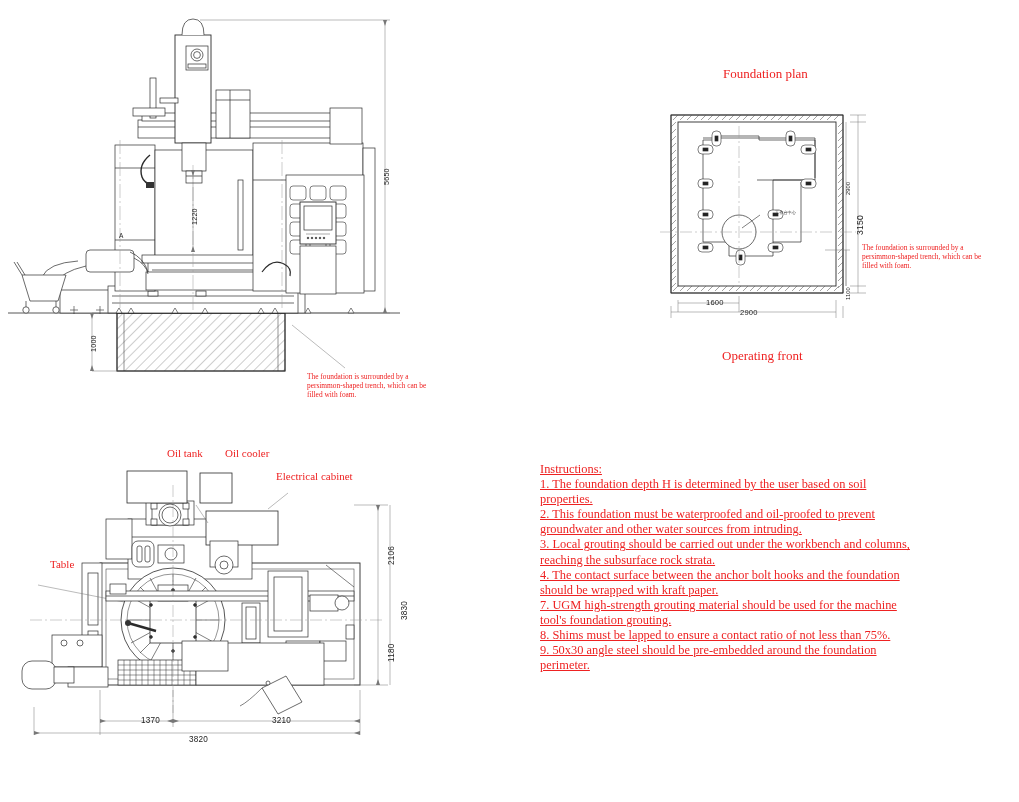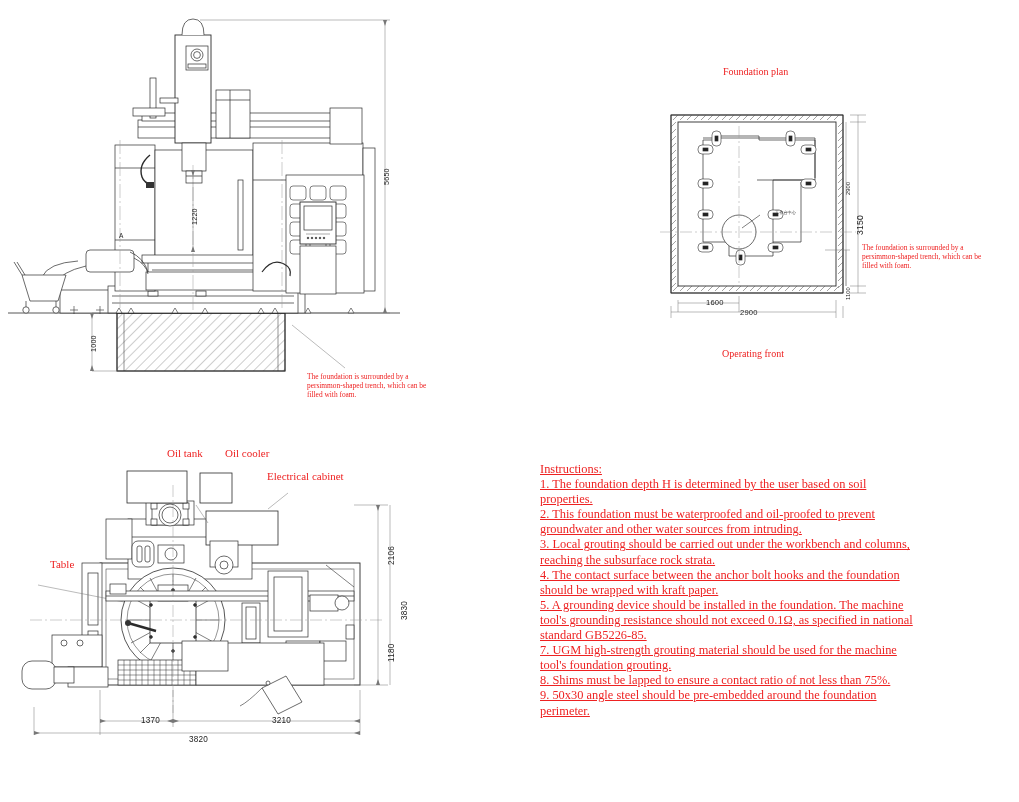--- a/index.html
+++ b/index.html
@@ -12,21 +12,21 @@
   .instr{position:absolute;left:540px;top:462px;width:375px;color:#ee2222;
          font-family:"Liberation Serif",serif;font-size:12.4px;line-height:15.1px;}
   .instr div{margin:0;padding:0;text-decoration:underline;}
   .note{font-size:7.4px;line-height:9.2px;color:#ee2222;
         font-family:"Liberation Serif",serif;position:absolute;}
   .dimtxt{position:absolute;font-family:"Liberation Sans",sans-serif;
           color:#222;font-size:7.2px;letter-spacing:.2px;}
   .lbl{position:absolute;color:#ee2222;font-family:"Liberation Serif",serif;
        font-size:11px;}
   .ttl{position:absolute;color:#ee2222;font-family:"Liberation Serif",serif;
-       font-size:10px;}
+       font-size:13px;}
   .tiny{font-size:4.2px;font-family:"Liberation Sans",sans-serif;color:#333;position:absolute;}
 </style>
 </head>
 <body>
 
 <div class="sheet">
 
 <svg width="470" height="430" viewBox="0 0 470 430">
   <g fill="none" stroke="#2b2b2b" stroke-width="0.7">
 
@@ -537,35 +537,34 @@
       <path d="M169 276 l-6 -2 l0 4 z" fill="#777" stroke="none"></path>
       <path d="M344 276 l6 -2 l0 4 z" fill="#777" stroke="none"></path>
       <path d="M30 288 l-6 -2 l0 4 z" fill="#777" stroke="none"></path>
       <path d="M344 288 l6 -2 l0 4 z" fill="#777" stroke="none"></path>
     </g>
   </g>
 </svg>
 
 <div class="lbl" style="left:167px;top:447px;">Oil tank</div>
 <div class="lbl" style="left:225px;top:447px;">Oil cooler</div>
-<div class="lbl" style="left:267px;top:470px;">Electrical cabinet</div>
+<div class="lbl" style="left:276px;top:470px;">Electrical cabinet</div>
 <div class="lbl" style="left:50px;top:558px;">Table</div>
 
 <span class="dimtxt" style="left:141px;top:716px;font-size:8.2px;">1370</span>
 <span class="dimtxt" style="left:272px;top:716px;font-size:8.2px;">3210</span>
 <span class="dimtxt" style="left:189px;top:735px;font-size:8.2px;">3820</span>
 <span class="dimtxt vtxt" style="left:387px;top:565px;transform:rotate(-90deg);font-size:8.2px;">2106</span>
 <span class="dimtxt vtxt" style="left:387px;top:662px;transform:rotate(-90deg);font-size:8.2px;">1180</span>
 <span class="dimtxt vtxt" style="left:400px;top:620px;transform:rotate(-90deg);font-size:8.2px;">3830</span>
 
 <div class="instr">
   <div>Instructions:</div>
   <div>1. The foundation depth H is determined by the user based on soil properties.</div>
   <div>2. This foundation must be waterproofed and oil-proofed to prevent groundwater and other water sources from intruding.</div>
   <div>3. Local grouting should be carried out under the workbench and columns, reaching the subsurface rock strata.</div>
   <div>4. The contact surface between the anchor bolt hooks and the foundation should be wrapped with kraft paper.</div>
-  <div>5. A grounding device should be installed in the foundation. The machine tool's grounding resistance should not exceed 0.1Ω, as specified in national standard GB5226-85.</div>
   <div>7. UGM high-strength grouting material should be used for the machine tool's foundation grouting.</div>
   <div>8. Shims must be lapped to ensure a contact ratio of not less than 75%.</div>
   <div>9. 50x30 angle steel should be pre-embedded around the foundation perimeter.</div>
 </div>
 
 </div>
 
 </body></html>

